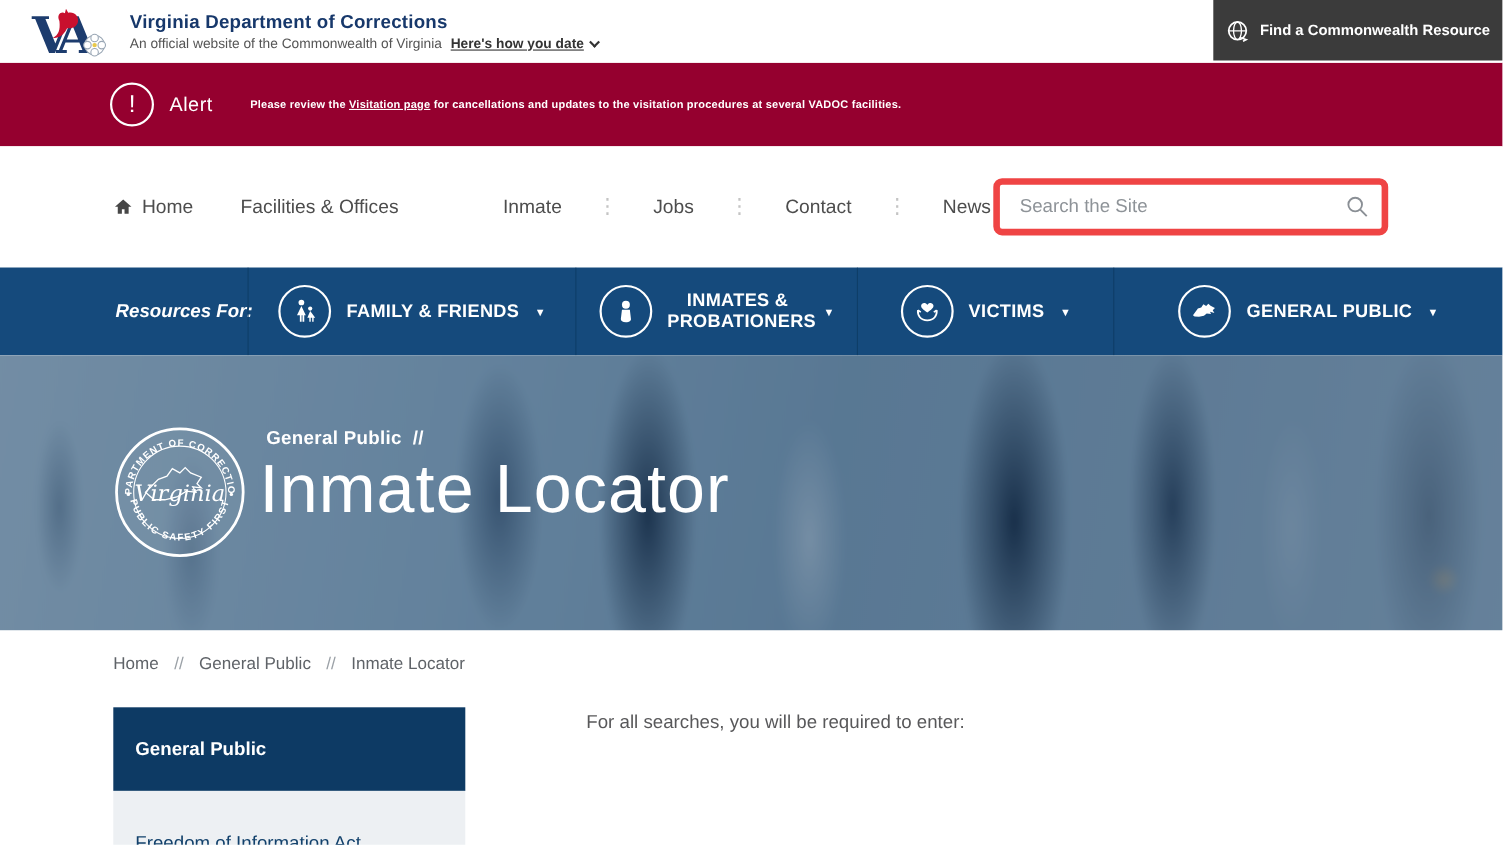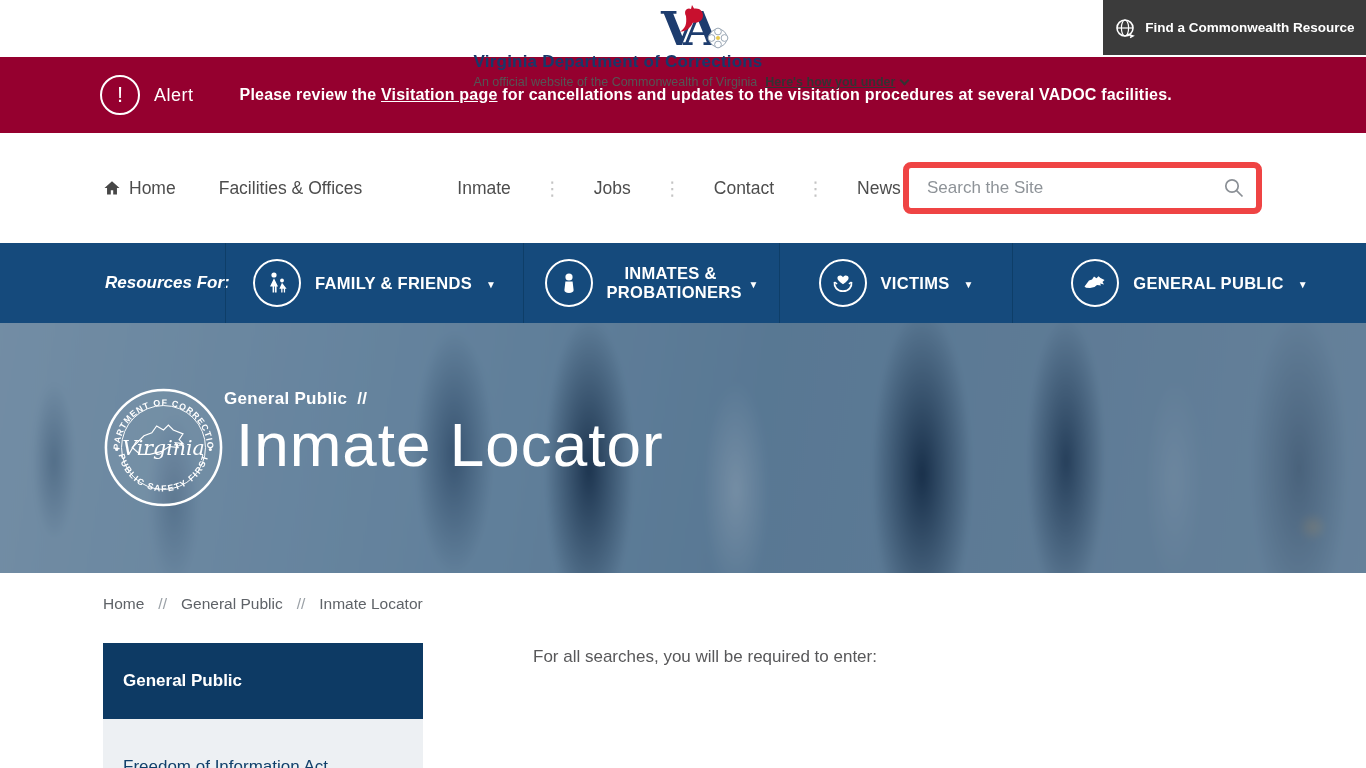--- a/index.html
+++ b/index.html
@@ -1,38 +1,38 @@
 <!DOCTYPE html>
 <html><head>
 <meta charset="utf-8">
 <style>
   * { margin:0; padding:0; box-sizing:border-box; }
   html,body { width:1366px; height:768px; overflow:hidden; background:#fff;
               font-family:"Liberation Sans", sans-serif; }
   .page { position:relative; width:1366px; height:768px; background:#fff; }
 
   
-  .top-header { position:relative; height:57px; background:#fff; display:flex; align-items:center;flex-direction:column; }
+  .top-header { position:relative; height:57px; background:#fff; display:flex; align-items:center; }
   .logo-wrap { margin-left:28px; display:flex; align-items:center; }
   .agency-block { margin-left:16px; }
   .agency-title { font-size:17px; font-weight:bold; color:#17386b; letter-spacing:.2px; }
   .official-row { display:flex; align-items:center; margin-top:3px; font-size:12.5px; color:#555; }
   .how-link { margin-left:8px; font-weight:bold; color:#333; text-decoration:underline; cursor:pointer; }
   .chev { display:inline-block; width:7px; height:7px; border-right:2px solid #333; border-bottom:2px solid #333;
           transform:rotate(45deg); margin-left:6px; margin-top:-4px; }
   .resource-box { position:absolute; top:0; right:0; width:263px; height:55px; background:#3b3b3b;
                   display:flex; align-items:center; justify-content:center; gap:9px; cursor:pointer; }
   .resource-box span { color:#fff; font-size:13.5px; font-weight:bold; }
 
   
   .alert-bar { height:76px; background:#95002f; display:flex; align-items:center; color:#fff; }
   .alert-icon { width:40px; height:40px; border:2px solid #fff; border-radius:50%; margin-left:100px;
                 display:flex; align-items:center; justify-content:center; font-size:22px; font-weight:300; flex:none; }
   .alert-word { font-size:18px; font-weight:300; margin-left:14px; letter-spacing:.5px; }
-  .alert-msg { margin-left:46px; font-size:16px; font-weight:bold; letter-spacing:.2px; }
+  .alert-msg { margin-left:34px; font-size:10px; font-weight:bold; letter-spacing:.2px; }
   .alert-msg a { color:#fff; text-decoration:underline; cursor:pointer; }
 
   
   .main-nav { position:relative; height:110px; background:#fff; display:flex; align-items:center; }
   .nav-item { display:flex; align-items:center; gap:8px; font-size:17.5px; color:#4d4d4d; cursor:pointer; white-space:nowrap; }
   .n-home { margin-left:103px; }
   .n-fo   { margin-left:43px; }
   .n-about{ margin-left:95px; }
   .vdots { color:#c4c4c4; font-size:19px; margin:0 32px; user-select:none; }
   .search-wrap { position:absolute; right:104px; top:29px; width:359px; height:52px; }
@@ -66,21 +66,21 @@
       radial-gradient(40px 140px at 1180px 62%, rgba(180,195,208,.45), rgba(180,195,208,0) 72%),
       radial-gradient(68px 220px at 1305px 58%, rgba(88,104,122,.75), rgba(88,104,122,0) 72%),
       radial-gradient(20px 20px at 1318px 80%, rgba(216,192,150,.85), rgba(216,192,150,0) 75%),
       radial-gradient(36px 120px at 180px 70%, rgba(70,92,116,.4), rgba(70,92,116,0) 72%),
       radial-gradient(30px 110px at 60px 55%, rgba(60,82,106,.45), rgba(60,82,106,0) 72%),
       linear-gradient(100deg, #a9bdcc 0%, #93adc1 28%, #7f9bb1 55%, #89a1b5 78%, #94aabc 100%);
   }
   .hero-tint { position:absolute; inset:0; background:rgba(27,64,100,.38); }
   .hero-inner { position:relative; height:100%; }
   .seal { position:absolute; left:103px; top:64px; }
-  .hero-kicker { position:absolute; left:224px; top:66px; color:#fff; font-size:17px; font-weight:bold; letter-spacing:.3px; }
+  .hero-kicker { position:absolute; left:242px; top:66px; color:#fff; font-size:17px; font-weight:bold; letter-spacing:.3px; }
   .hero-title { position:absolute; left:236px; top:86px; color:#fff; font-size:62px; font-weight:300; letter-spacing:1px; }
 
   
   .crumbs { margin:22px 0 0 103px; font-size:15.5px; color:#5f6368; display:flex; gap:14px; align-items:center; }
   .crumb { cursor:pointer; }
   .crumb-sep { color:#9aa0a6; }
 
   
   .content { display:flex; margin-top:30px; }
   .side { width:320px; margin-left:103px; flex:none; }
@@ -108,21 +108,21 @@
         <circle cx="58" cy="44.5" r="3.4" fill="#fff" stroke="#9aa7b5"></circle>
         <circle cx="51.5" cy="38" r="3.4" fill="#fff" stroke="#9aa7b5"></circle>
         <circle cx="64.5" cy="38" r="3.4" fill="#fff" stroke="#9aa7b5"></circle>
         <circle cx="58" cy="38" r="2" fill="#e8c84a"></circle>
       </svg>
     </div>
     <div class="agency-block">
       <div class="agency-title">Virginia Department of Corrections</div>
       <div class="official-row">
         <span>An official website of the Commonwealth of Virginia</span>
-        <span class="how-link">Here's how you under</span>
+        <span class="how-link">Here's how you date</span>
         <span class="chev"></span>
       </div>
     </div>
     <div class="resource-box">
       <svg width="22" height="22" viewBox="0 0 22 22">
         <circle cx="11" cy="11" r="8" fill="none" stroke="#fff" stroke-width="1.6"></circle>
         <ellipse cx="11" cy="11" rx="3.6" ry="8" fill="none" stroke="#fff" stroke-width="1.2"></ellipse>
         <line x1="3" y1="11" x2="19" y2="11" stroke="#fff" stroke-width="1.2"></line>
         <path d="M13,17 l6,2 -3,1.5" fill="none" stroke="#fff" stroke-width="1.4"></path>
       </svg>

